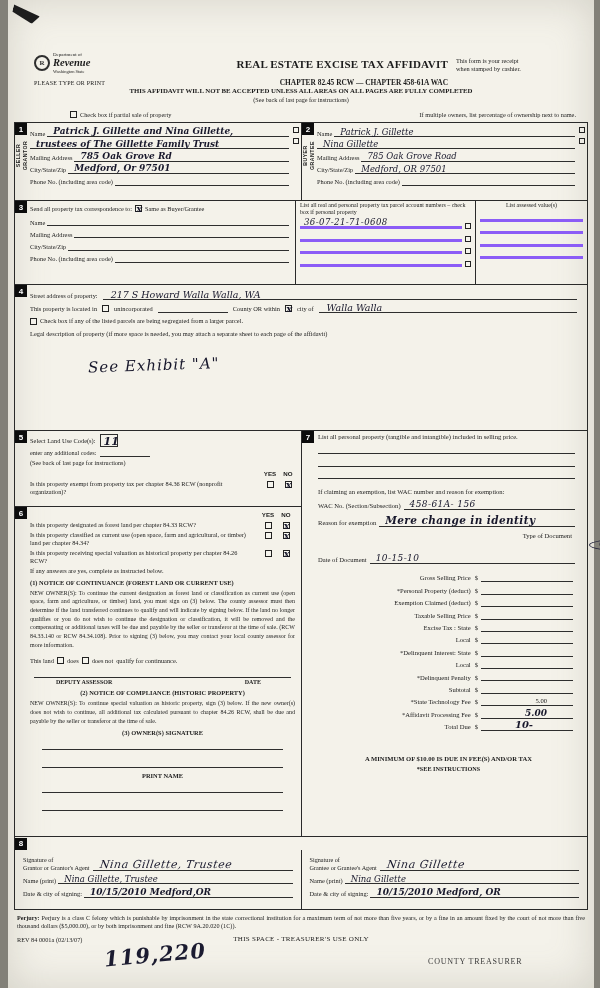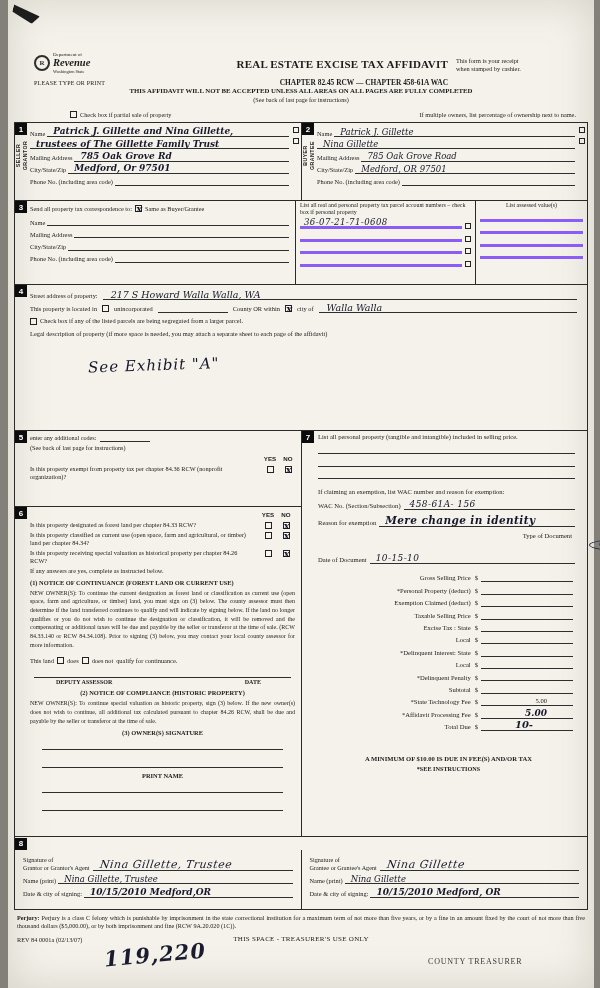--- a/index.html
+++ b/index.html
@@ -354,20 +354,26 @@
         <span>Check box if any of the listed parcels are being segregated from a larger parcel.</span>
       </div>
       <div class="legal">Legal description of property (if more space is needed, you may attach a separate sheet to each page of the affidavit)</div>
       <div class="exhibit hw">See   Exhibit   "A"</div>
     </div>
 
     <div class="r567">
       <div class="colL">
         <div class="sec5">
           <span class="snum">5</span>
+          <div class="lurow">
+            <span>Select Land Use Code(s):</span>
+            <span class="codebox">
+                <span class="hw">11</span>
+              </span>
+          </div>
           <div class="srow">
             <span>enter any additional codes:</span>
             <span class="ln" style="width:50px;height:8px;"></span>
           </div>
           <div class="srow">
             <span>(See back of last page for instructions)</span>
           </div>
           <div class="ynhead">
             <span>YES</span>
             <span>NO</span>

